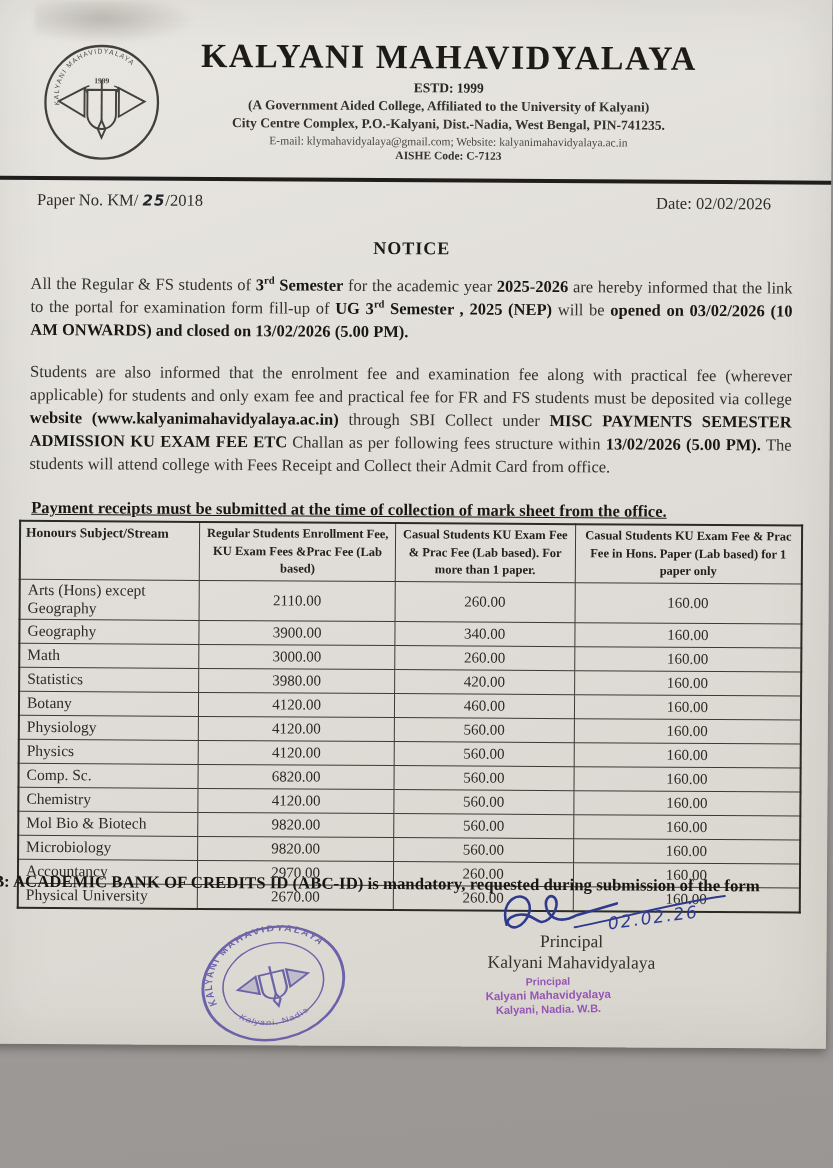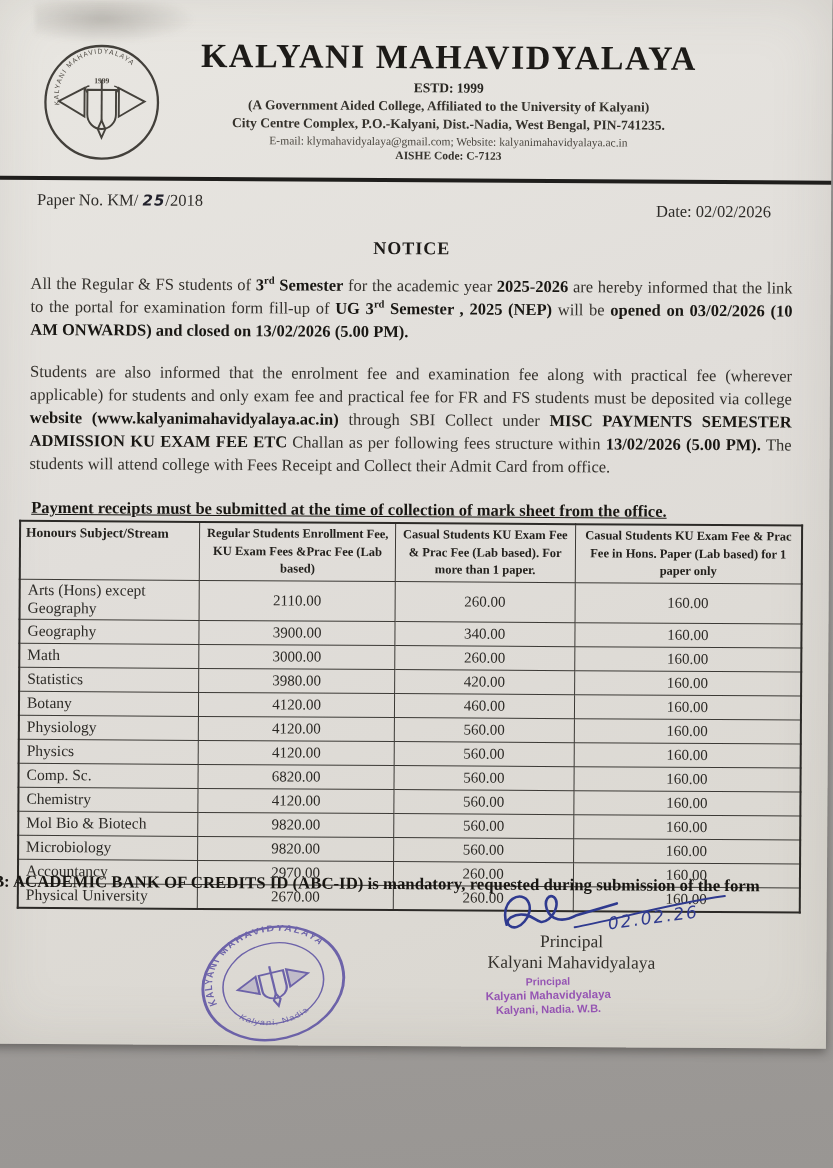--- a/index.html
+++ b/index.html
@@ -22,21 +22,21 @@
   .logo{position:absolute;left:46px;top:48px;width:124px;height:124px;}
   .head-block{position:absolute;left:150px;top:44px;width:610px;text-align:center;}
   .head-title{font-size:34px;font-weight:bold;letter-spacing:1.5px;color:#1d1b18;white-space:nowrap;}
   .head-estd{font-size:13.5px;font-weight:bold;margin-top:4px;color:#26241f;}
   .head-affil,.head-addr{font-size:13.5px;font-weight:bold;color:#35322c;margin-top:2px;}
   .head-mail{font-size:11.5px;color:#4a463f;margin-top:3px;}
   .head-aishe{font-size:11.5px;font-weight:bold;color:#35322c;margin-top:2px;}
   .rule{position:absolute;left:0;top:184px;width:100%;height:4px;background:#1f1e1c;}
   
   .meta{position:absolute;left:44px;top:198px;width:748px;display:flex;justify-content:space-between;font-size:16.5px;}
-  .meta .date{margin-top:8px;margin-right:14px;text-align:center;}
+  .meta .date{margin-right:14px;text-align:center;}
   .hand{font-family:"DejaVu Sans", sans-serif;font-style:italic;font-weight:bold;font-size:15px;letter-spacing:1px;color:#22222c;text-align:right;}
   .notice-title{position:absolute;left:0;top:244px;width:100%;text-align:center;font-size:18px;font-weight:bold;letter-spacing:1px;color:#1d1b18;}
   
   .para{position:absolute;left:38px;width:762px;font-size:16.5px;line-height:23px;text-align:justify;color:#34312c;}
   .para .b, .b{font-weight:bold;color:#191713;}
   sup{font-size:64%;vertical-align:super;line-height:0;}
   .p1{top:280px;}
   .p2{top:368px;}
   
   .tbl-intro{position:absolute;left:40px;top:506px;font-size:16.5px;font-weight:bold;color:#191713;text-decoration:underline;}

